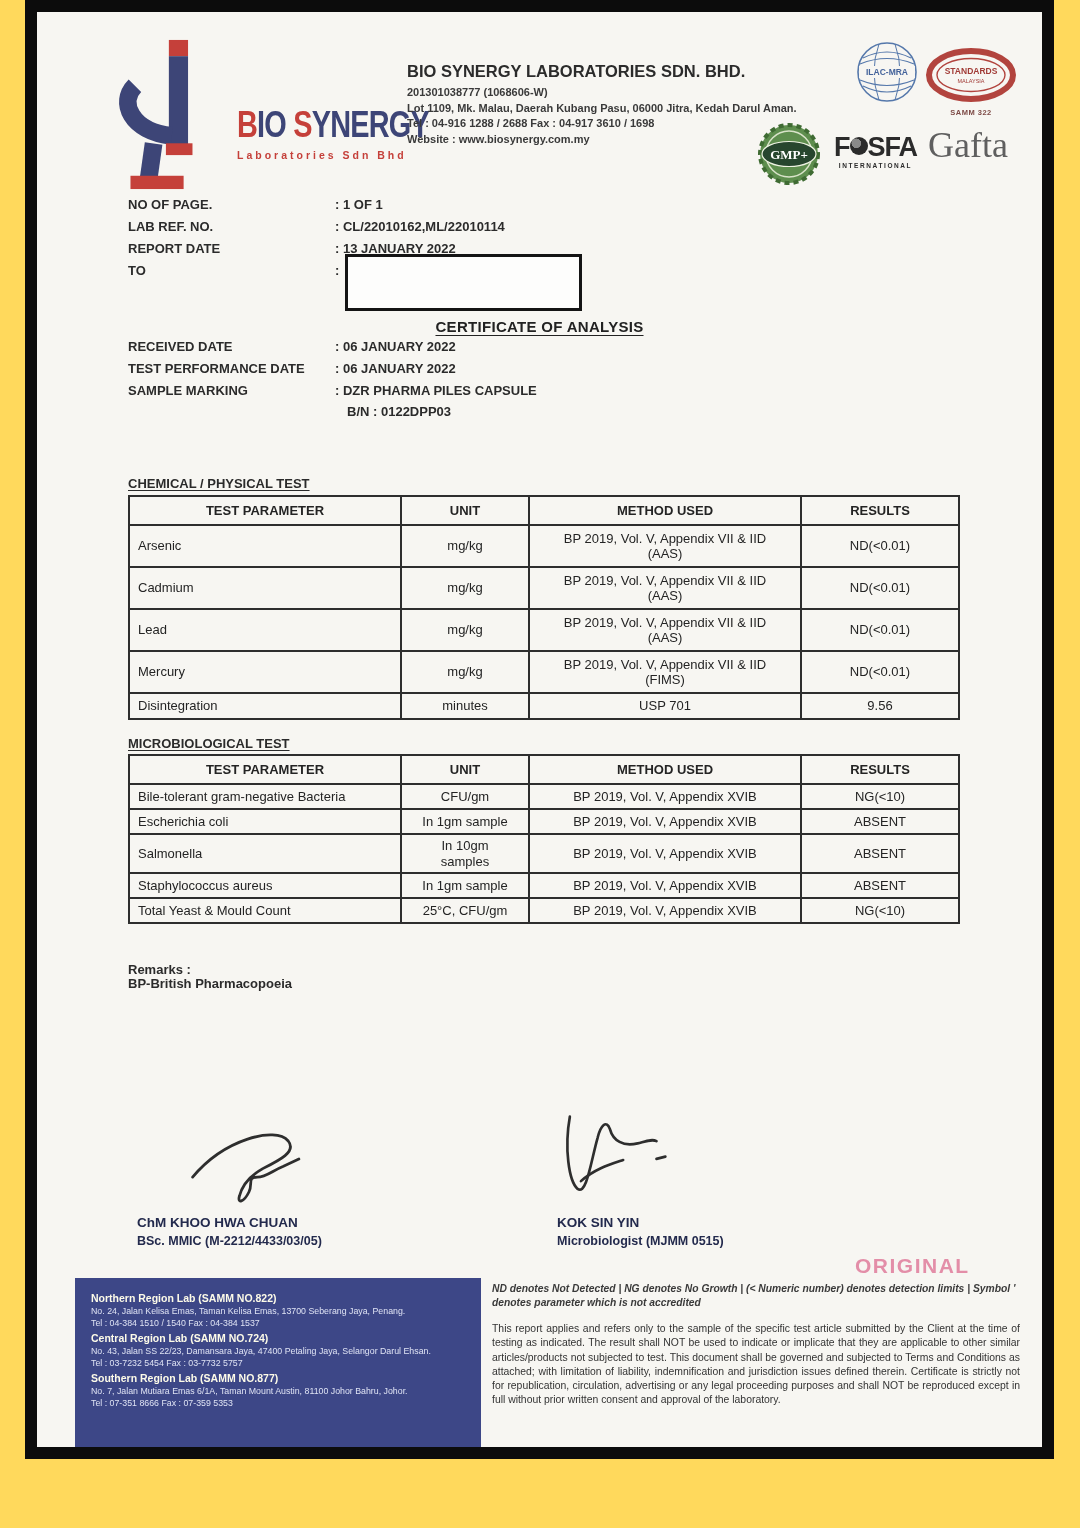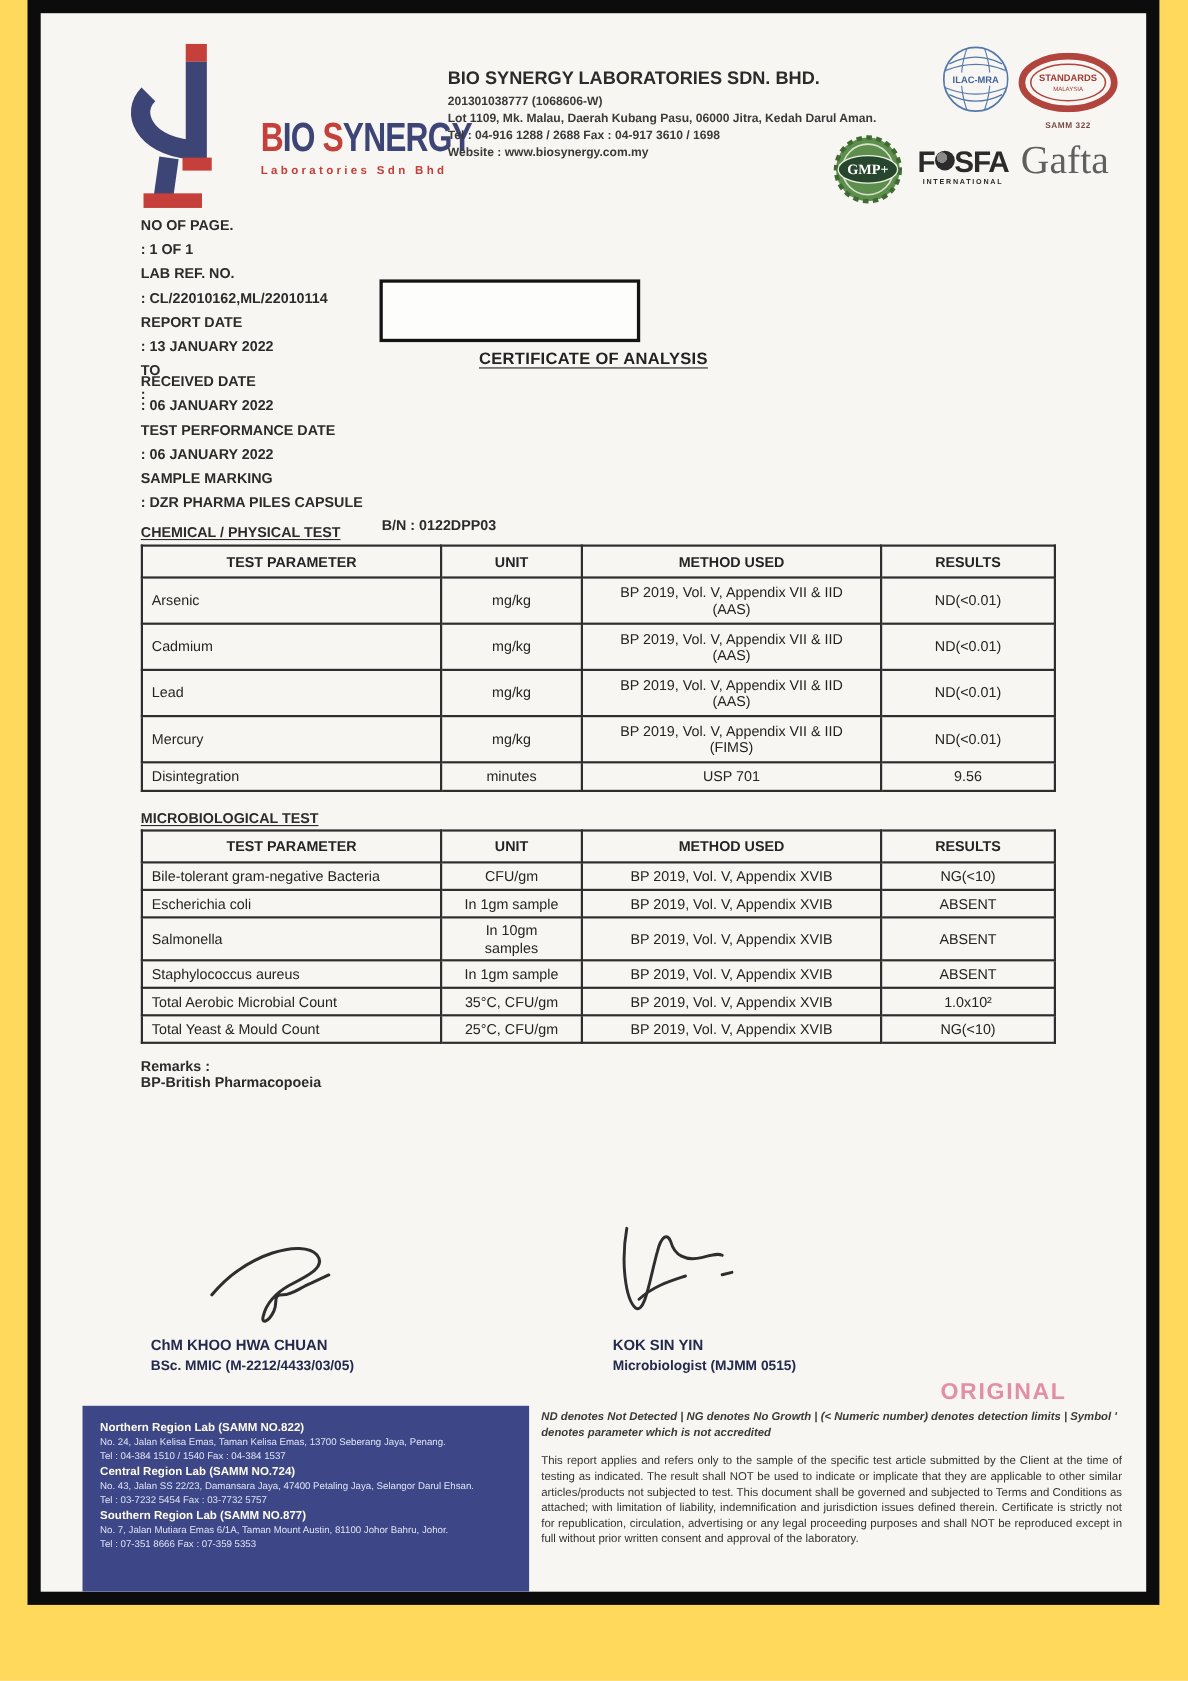--- a/index.html
+++ b/index.html
@@ -50,21 +50,21 @@
   .fosfa-globe {
     display:inline-block; width:18px; height:18px; border-radius:50%;
     background:radial-gradient(circle at 35% 35%, #8a8a8a 0 28%, #2b2b2b 30%);
     vertical-align:1px;
   }
   .fosfa-sub { font-size:6.5px; font-weight:bold; letter-spacing:1.6px; color:#2b2b2b; margin-top:1px; }
   .gafta { position:absolute; left:891px; top:112px; font-family:"Liberation Serif", serif; font-size:36px; color:#5f5f5f; }
 
   
   .lv-block { position:absolute; left:91px; font-size:13px; font-weight:600; color:#2b2b2b; }
-  .lv-row { display:flex; line-height:22px;flex-direction:column; }
+  .lv-row { display:flex; line-height:22px; }
   .lv-label { width:207px; flex:none; }
   .lv-value { white-space:pre-line; }
   #ref-block { top:182px; }
   #sample-block { top:324px; }
   .value-line2 { margin-left:219px; line-height:20px; }
 
   .redacted-box {
     position:absolute; left:308px; top:242px;
     width:237px; height:57px;
     background:#fdfdfc; border:3px solid #141414;
@@ -326,26 +326,20 @@
             <td>In 10gm
 samples</td>
             <td>BP 2019, Vol. V, Appendix XVIB</td>
             <td>ABSENT</td>
           </tr>
         <tr>
             <td class="param">Staphylococcus aureus</td>
             <td>In 1gm sample</td>
             <td>BP 2019, Vol. V, Appendix XVIB</td>
             <td>ABSENT</td>
-          </tr>
-        <tr>
-            <td class="param">Total Aerobic Microbial Count</td>
-            <td>35°C, CFU/gm</td>
-            <td>BP 2019, Vol. V, Appendix XVIB</td>
-            <td>1.0x10²</td>
           </tr>
         <tr>
             <td class="param">Total Yeast &amp; Mould Count</td>
             <td>25°C, CFU/gm</td>
             <td>BP 2019, Vol. V, Appendix XVIB</td>
             <td>NG(&lt;10)</td>
           </tr>
       </tbody>
     </table>
 

